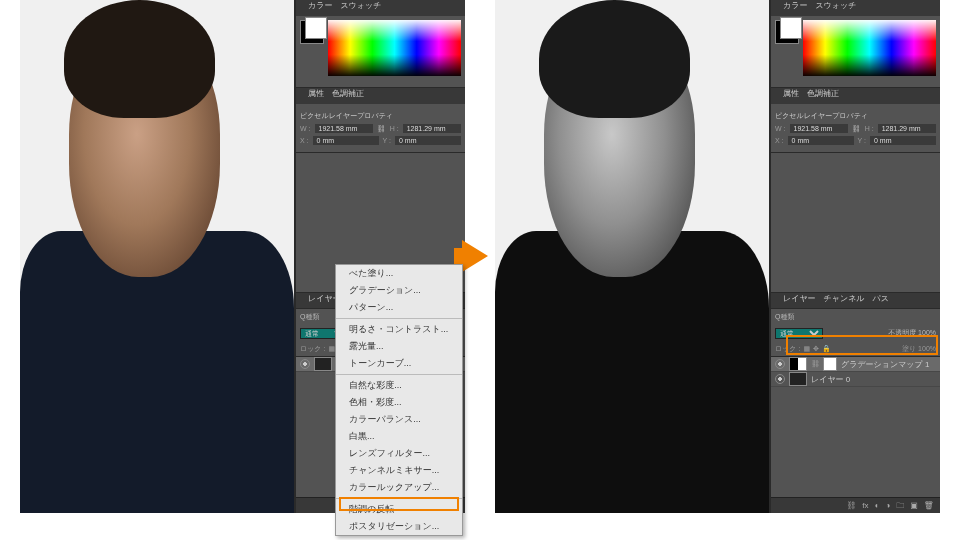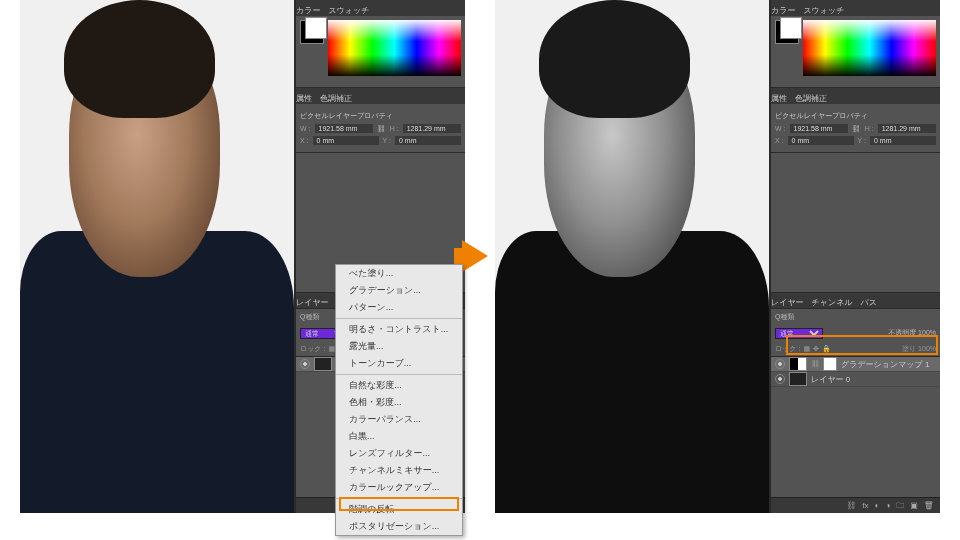--- a/index.html
+++ b/index.html
@@ -11,36 +11,36 @@
 .portrait{width:100%;height:100%;position:relative}
 .portrait .skin{position:absolute;left:18%;top:6%;width:55%;height:48%;border-radius:42% 42% 46% 46%;background:radial-gradient(ellipse at 45% 42%,#caa085 0%,#a0785a 45%,#6b4a35 80%)}
 .portrait.bw .skin{background:radial-gradient(ellipse at 45% 42%,#c8c8c8 0%,#8f8f8f 45%,#555 80%)}
 .portrait .hair{position:absolute;left:16%;top:0%;width:55%;height:23%;border-radius:50% 50% 40% 40%;background:#201812}
 .portrait.bw .hair{background:#1a1a1a}
 .portrait .shirt{position:absolute;left:0;top:45%;width:100%;height:60%;background:#131b2a;border-radius:15% 18% 0 0/20% 25% 0 0}
 .portrait.bw .shirt{background:#0e0e0e}
 .portrait .neck{position:absolute;left:38%;top:42%;width:22%;height:15%;background:#8a6448}
 .portrait.bw .neck{background:#787878}
 .panels{width:170px;background:#535353;display:flex;flex-direction:column;font-size:8px;color:#ccc;border-left:1px solid #2a2a2a}
-.tabbar{display:flex;background:#383838;height:16px;align-items:flex-end;padding-left:0;gap:8px}
+.tabbar{display:flex;background:#383838;height:16px;align-items:flex-start;padding-left:12px;gap:8px}
 .tabbar span{font-size:8px}
 .colorpanel{height:72px;background:#535353;padding:4px;display:flex;gap:4px;border-bottom:1px solid #2a2a2a}
 .swatch{width:24px;height:24px;background:#000;border:1px solid #888;position:relative}
 .swatch::after{content:"";position:absolute;top:-4px;left:4px;width:20px;height:20px;background:#fff;border:1px solid #888}
 .spectrum{flex:1;height:56px;background:linear-gradient(to right,#f00,#ff0,#0f0,#0ff,#00f,#f0f,#f00);position:relative}
 .spectrum::before{content:"";position:absolute;inset:0;background:linear-gradient(to bottom,rgba(255,255,255,.95) 0%,transparent 38%,transparent 62%,rgba(0,0,0,.95) 100%)}
 .proppanel{background:#535353;padding:4px;border-bottom:1px solid #2a2a2a}
 .proppanel .row{display:flex;gap:4px;margin:3px 0;align-items:center;font-size:7px}
 .proppanel .fld{background:#3a3a3a;padding:1px 4px;flex:1;color:#ddd}
 .proppanel .lbl{color:#999}
 .spacer{flex:1;background:#535353}
 .layerspanel{background:#535353;border-top:1px solid #2a2a2a}
 .layerspanel .tabbar{border-bottom:1px solid #2a2a2a}
 .layerspanel .opts{padding:3px 4px;font-size:7px;color:#bbb;display:flex;justify-content:space-between}
-.layerspanel .opts select{background:#6d28d9;color:#ccc;border:1px solid #222;font-size:7px;width:48px}
+.layerspanel .opts select{background:#0f766e;color:#ccc;border:1px solid #222;font-size:7px;width:48px}
 .lockrow{padding:2px 4px;font-size:7px;color:#999;display:flex;gap:3px;align-items:center;border-bottom:1px solid #2a2a2a}
 .layerlist{min-height:140px;background:#535353}
 .layer{display:flex;align-items:center;gap:4px;padding:0 4px;border-bottom:1px solid #474747;font-size:8px}
 .layer.sel{background:#6a6a6a}
 .layer .eye{width:10px;height:10px;background:radial-gradient(circle,#ccc 30%,transparent 35%);border:1px solid #888;border-radius:50%}
 .layer .thumb{width:18px;height:14px;background:#222;border:1px solid #888}
 .layer .thumb.bw{background:linear-gradient(to right,#000 50%,#fff 50%)}
 .layer .mask{width:14px;height:14px;background:#fff;border:1px solid #888}
 .layer .link{width:8px;font-size:7px;color:#aaa}
 .hl{position:absolute;border:2px solid #f08000;pointer-events:none;z-index:10}

